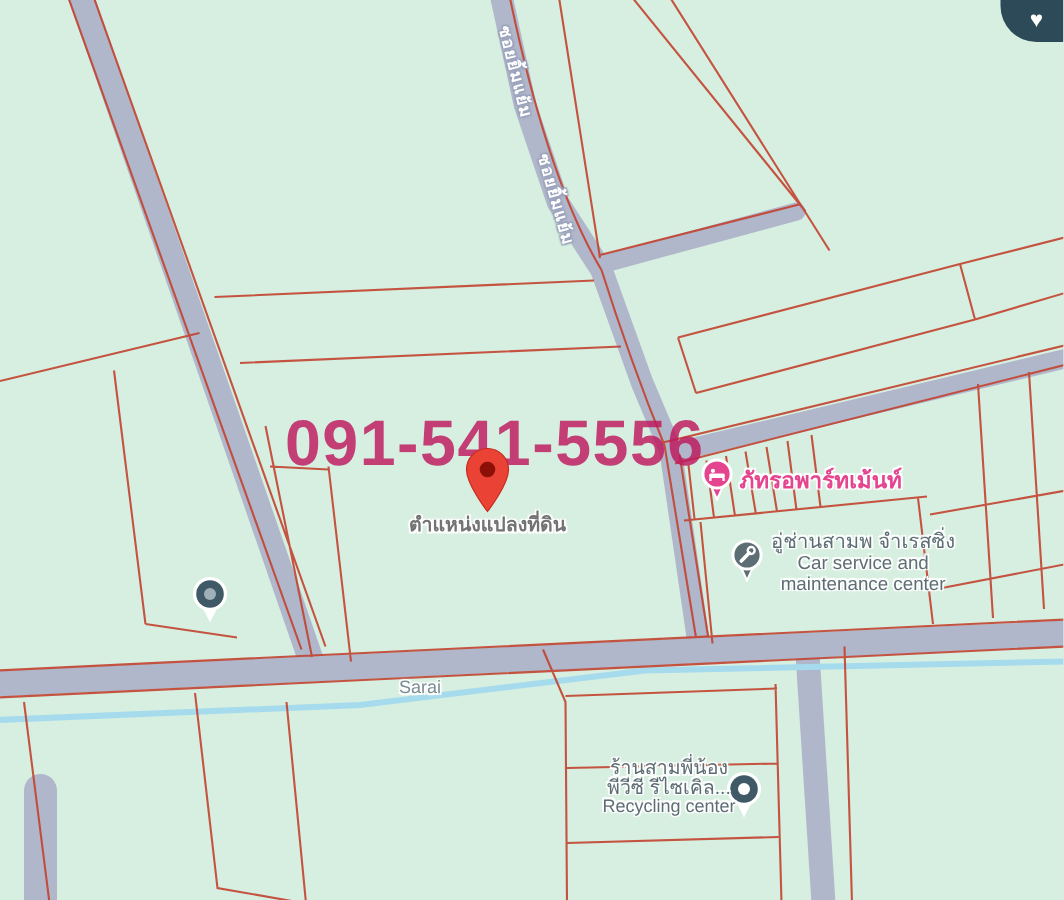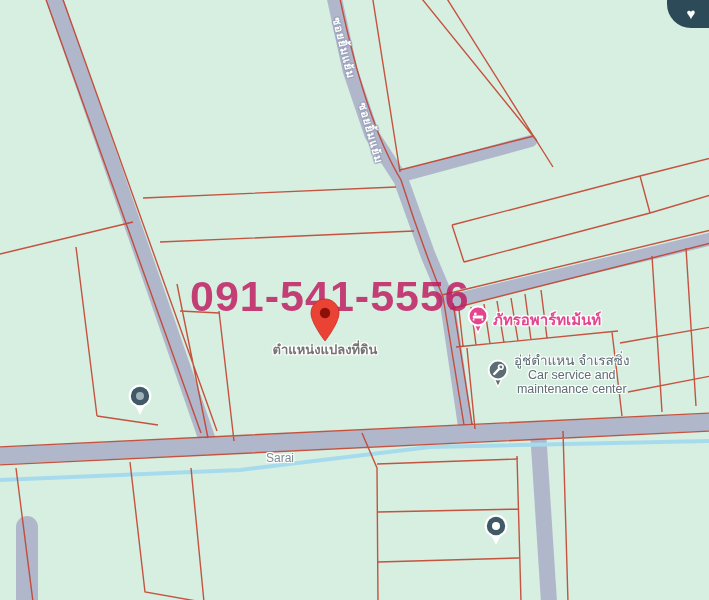--- a/index.html
+++ b/index.html
@@ -121,36 +121,41 @@
 
   <svg class="pin-svg" style="left:486px;top:359px;" width="24" height="29" viewBox="0 0 24 29">
     <polygon points="12,28 6.5,16 17.5,16" fill="#5d6d74" stroke="#ffffff" stroke-width="1.4"></polygon>
     <circle cx="12" cy="11" r="9.4" fill="#5d6d74" stroke="#ffffff" stroke-width="2"></circle>
     <g>
       <path d="M8.2 15 L13.4 9.6" stroke="#ffffff" stroke-width="2.4" stroke-linecap="round"></path>
       <circle cx="14.8" cy="8" r="2.3" fill="none" stroke="#ffffff" stroke-width="1.6"></circle>
     </g>
   </svg>
   <div class="abs poi-carrepair-label halo">
-    <div class="th">อู่ช่ตำแหน จำเรสซิ่ง</div>
+    <div class="th">อู่ช่านสามพ จำเรสซิ่ง</div>
     <div>Car service and</div>
     <div>maintenance center</div>
   </div>
 
   <svg class="pin-svg" style="left:126px;top:383px;" width="28" height="33" viewBox="0 0 28 33">
     <polygon points="14,32 7.5,19 20.5,19" fill="#ffffff"></polygon>
     <circle cx="14" cy="13" r="11.4" fill="#ffffff"></circle>
     <circle cx="14" cy="13" r="9.2" fill="#3f5a66"></circle>
     <circle cx="14" cy="13" r="4" fill="#9fb0b8"></circle>
   </svg>
 
   <svg class="pin-svg" style="left:482px;top:513px;" width="28" height="33" viewBox="0 0 28 33">
     <polygon points="14,32 7.5,19 20.5,19" fill="#ffffff"></polygon>
     <circle cx="14" cy="13" r="11.4" fill="#ffffff"></circle>
     <circle cx="14" cy="13" r="9.2" fill="#3f5a66"></circle>
     <circle cx="14" cy="13" r="4" fill="#ffffff"></circle>
   </svg>
+  <div class="abs poi-recycling-label halo">
+    <div class="th">ร้านสามพี่น้อง</div>
+    <div class="th">พีวีซี รีไซเคิล...</div>
+    <div>Recycling center</div>
+  </div>
 
   <div class="fav-btn">
     <span class="heart">♥</span>
   </div>
 
 </div>
 
 </body></html>

